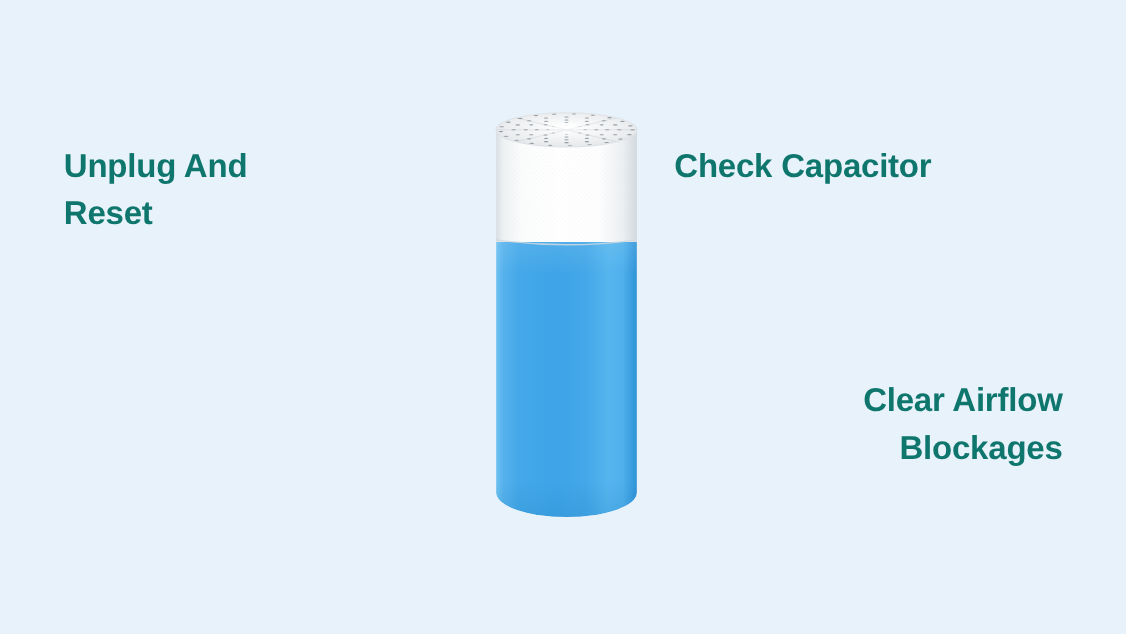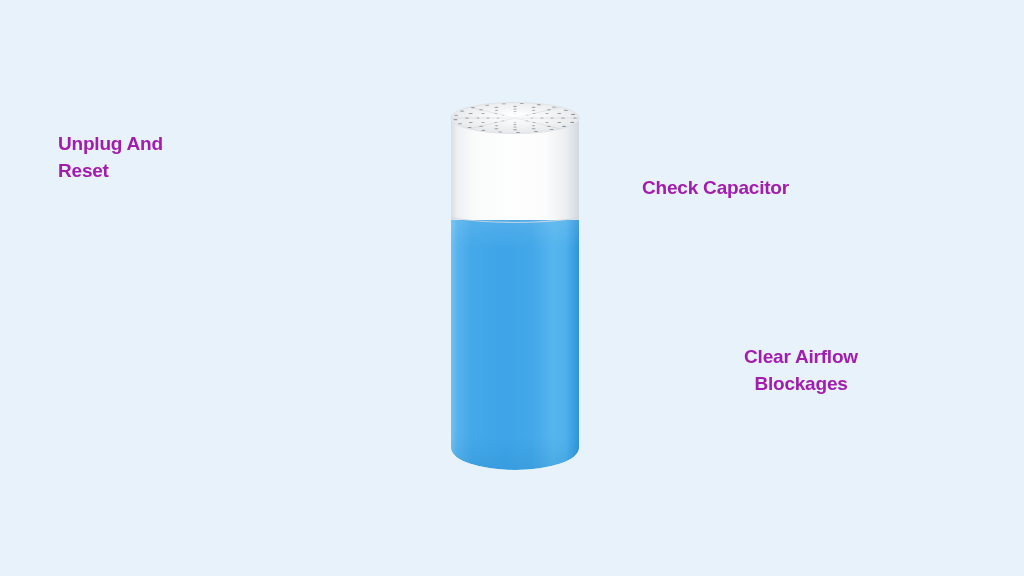--- a/index.html
+++ b/index.html
@@ -17,33 +17,33 @@
   #stage {
     position: relative;
     width: 1024px;
     height: 576px;
     background: #e8f2fa;
   }
 
   
   .callout {
     position: absolute;
-    color: #a21caf;
+    color: #0f766e;
     font-weight: bold;
-    font-size: 19px;
+    font-size: 30px;
     line-height: 1.42;
     letter-spacing: -0.2px;
     white-space: pre-line;
   }
   .callout.left  { text-align: left;  }
-  .callout.right { text-align: center; }
+  .callout.right { text-align: right; }
 
   #callout-unplug-reset   { left: 58px;  top: 131px; width: 330px; }
   #callout-replace-filter { left: 58px;  top: 344px; width: 360px; }
-  #callout-check-cap      { right: 42px; top: 131px; width: 340px; margin-top: 44px; }
+  #callout-check-cap      { right: 71px; top: 131px; width: 340px; }
   #callout-clear-airflow  { right: 58px; top: 344px; width: 330px; }
 
   
   #product {
     position: absolute;
     left: 449px;
     top: 100px;
     width: 132px;
     height: 372px;
   }

